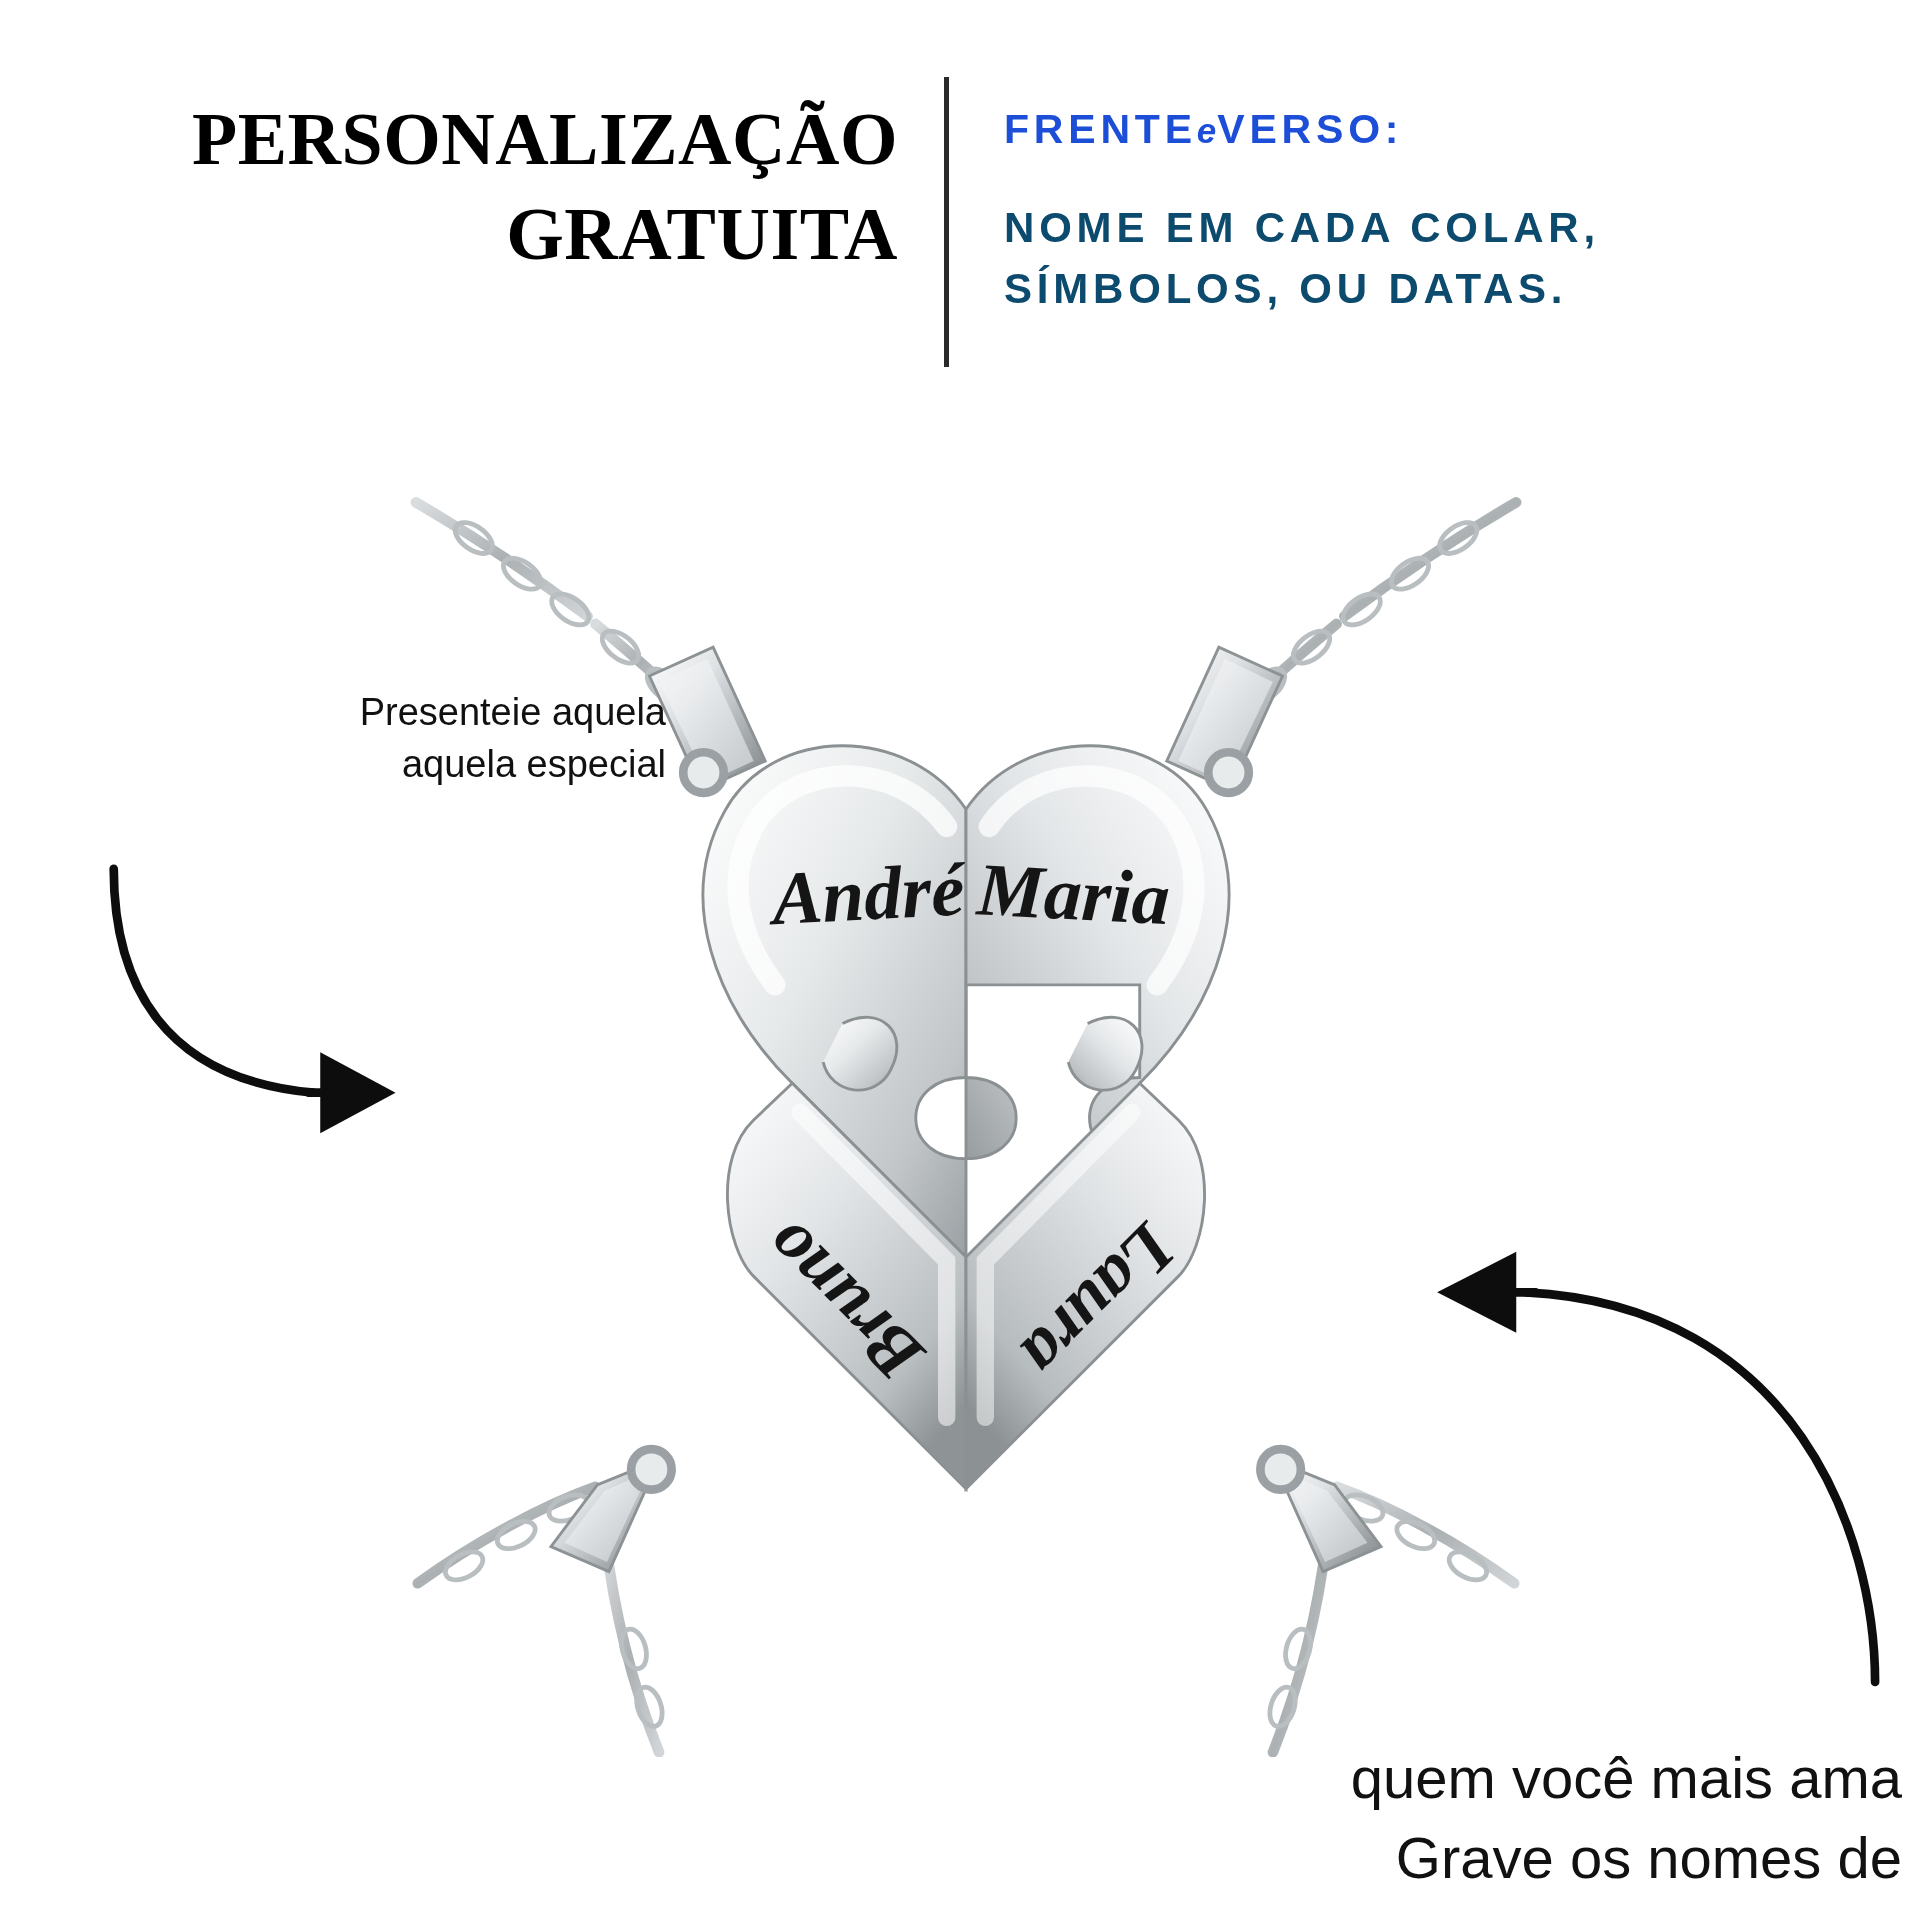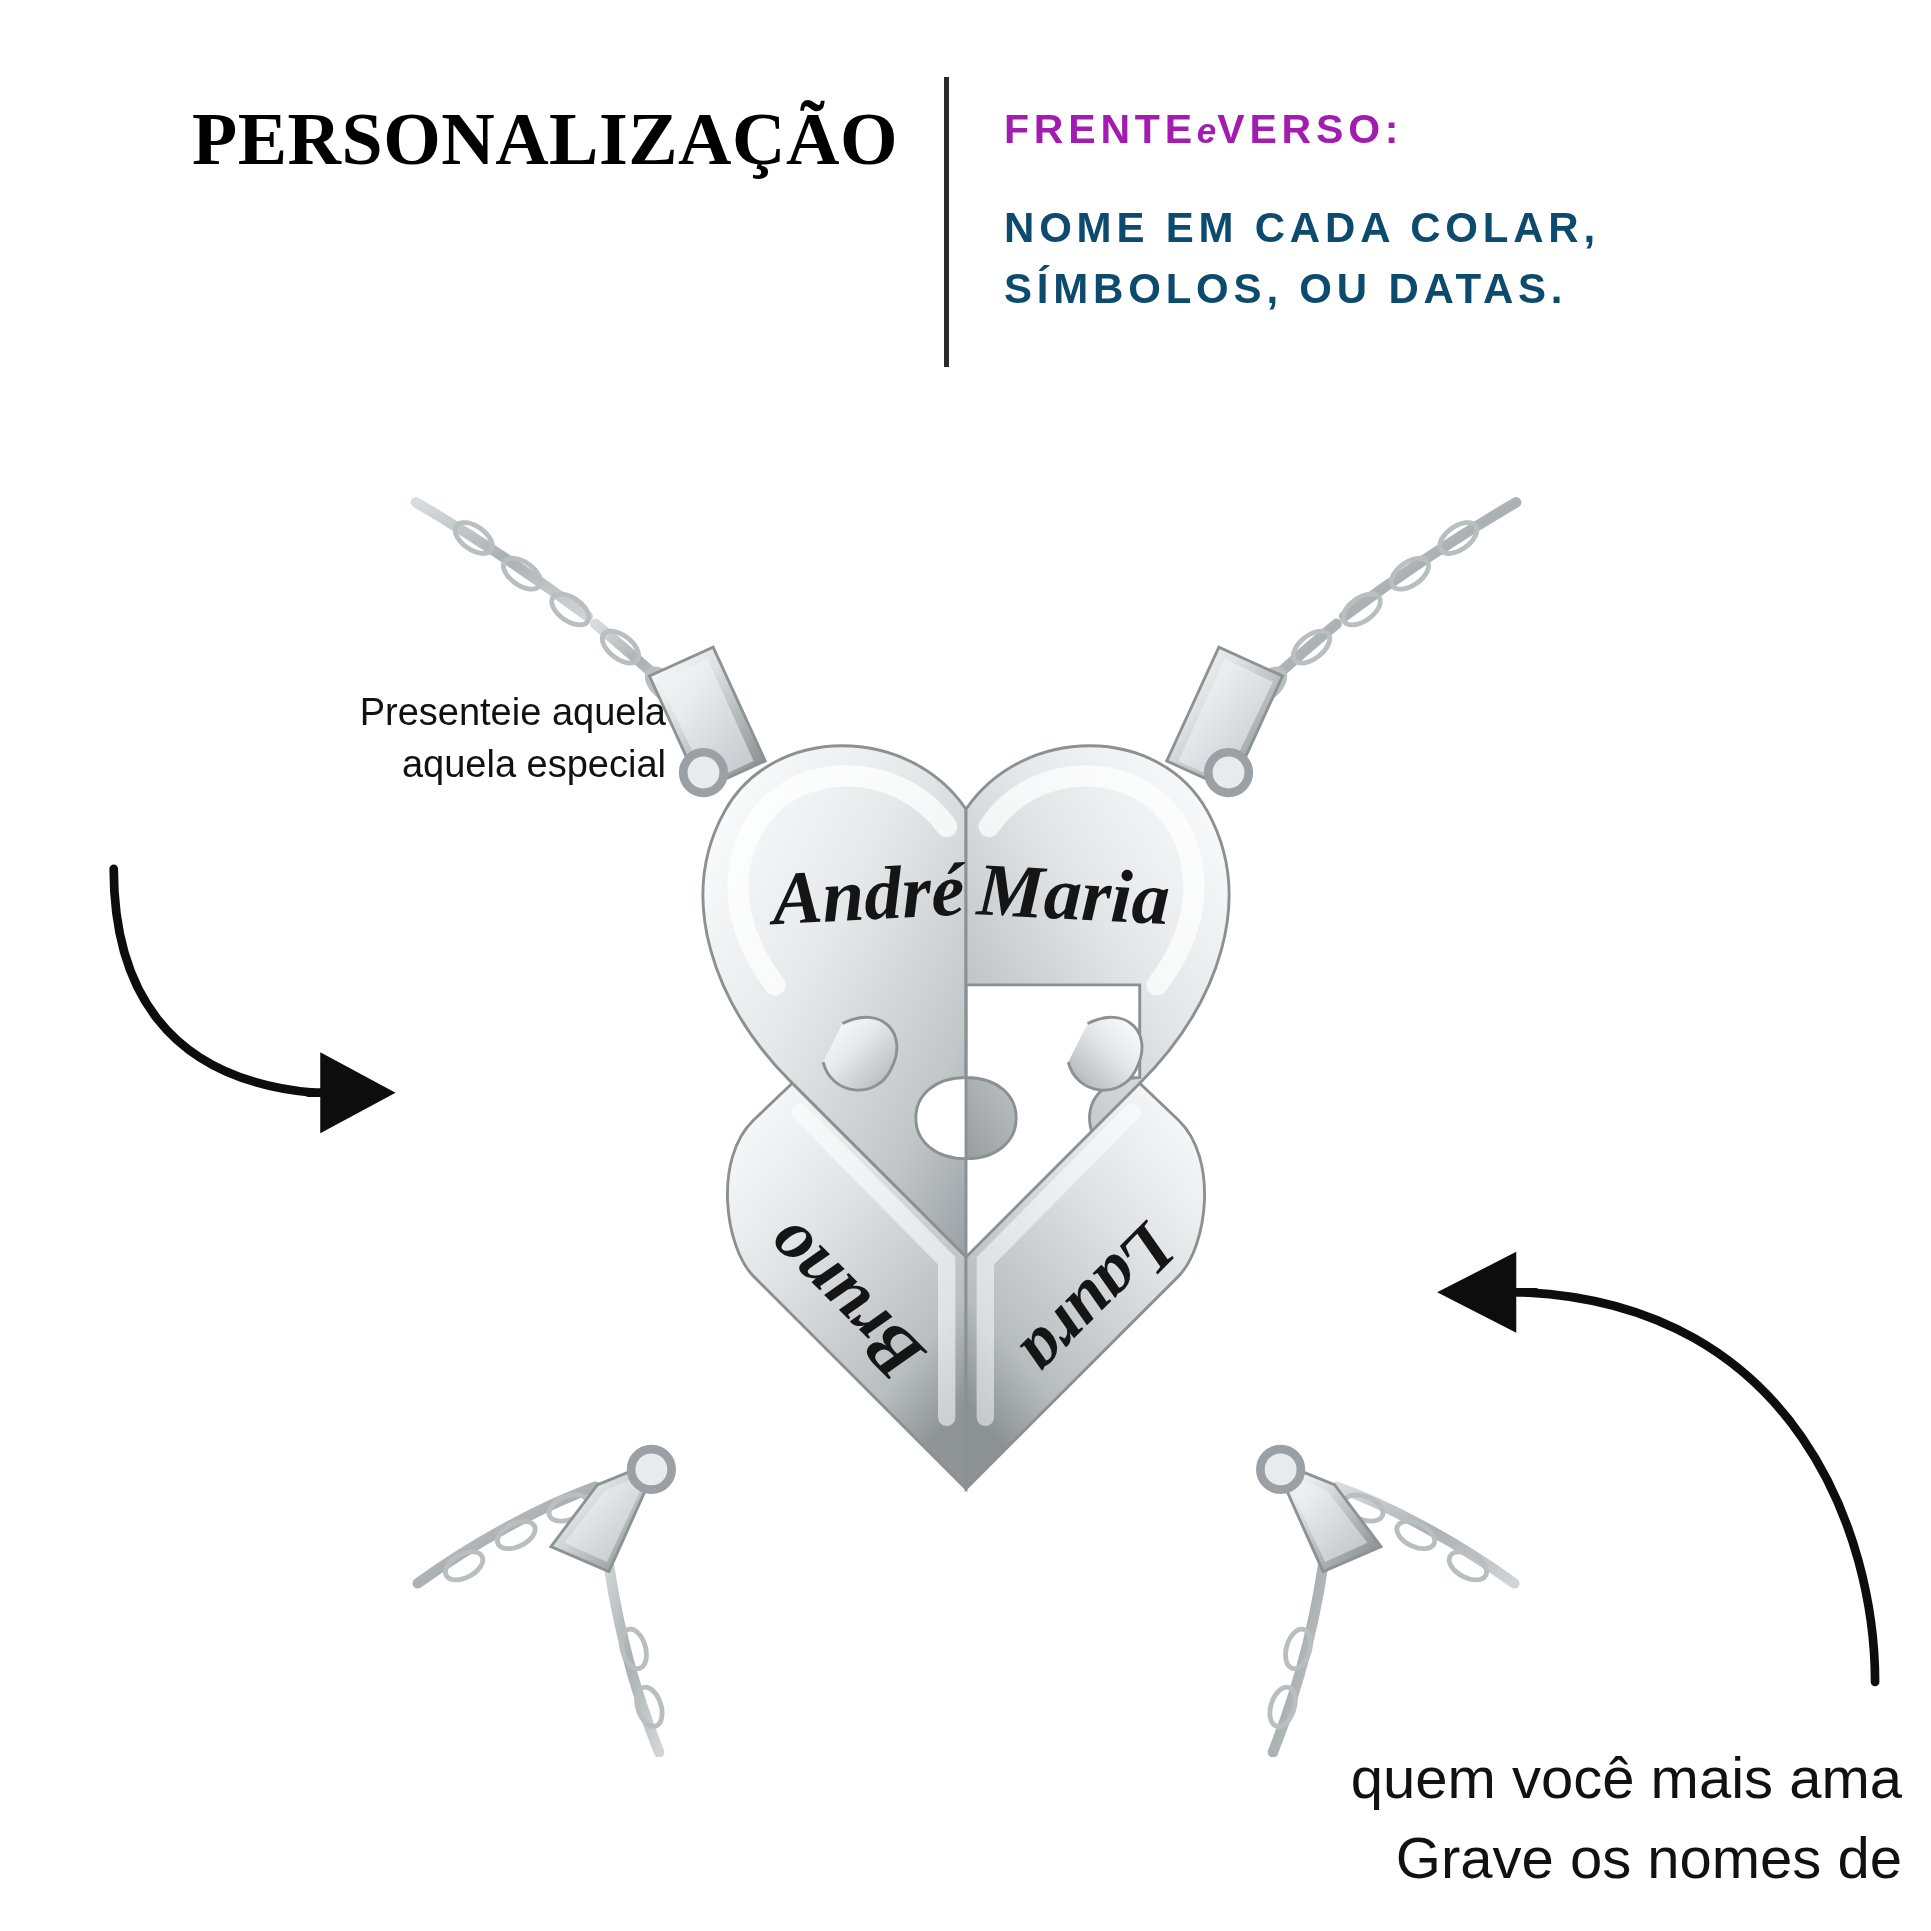--- a/index.html
+++ b/index.html
@@ -17,21 +17,21 @@
   }
   #headline .l2 { display:block; }
 
   #divider {
     position:absolute; left:944px; top:77px;
     width:4.8px; height:290px; background:#2a2a2a;
   }
 
   #frente-verso {
     position:absolute; left:1004px; top:106px;
-    font-weight:700; font-size:41px; letter-spacing:4.8px; color:#a21caf;
+    font-weight:700; font-size:41px; letter-spacing:4.8px; color:#1d4ed8;
     white-space:nowrap;
   }
   #frente-verso .ital {
     font-style:italic; font-weight:700; font-size:35px;
     letter-spacing:1px; text-transform:lowercase;
   }
 
   #subhead {
     position:absolute; left:1004px; top:198px; width:869px;
     font-weight:700; font-size:42px; line-height:1.45;
@@ -65,20 +65,21 @@
     fill:#151515;
   }
 </style>
 </head>
 <body>
 
 <div id="header">
 
   <div id="headline">
     <span>PERSONALIZAÇÃO</span>
+    <span class="l2">GRATUITA</span>
   </div>
 
   <div id="divider"></div>
 
   <div id="frente-verso"><span>FRENTE</span><span class="ital">e</span><span>VERSO:</span></div>
 
   <div id="subhead">
     <span class="sl">NOME EM CADA COLAR,</span>
     <span class="sl">SÍMBOLOS, OU DATAS.</span>
   </div>

